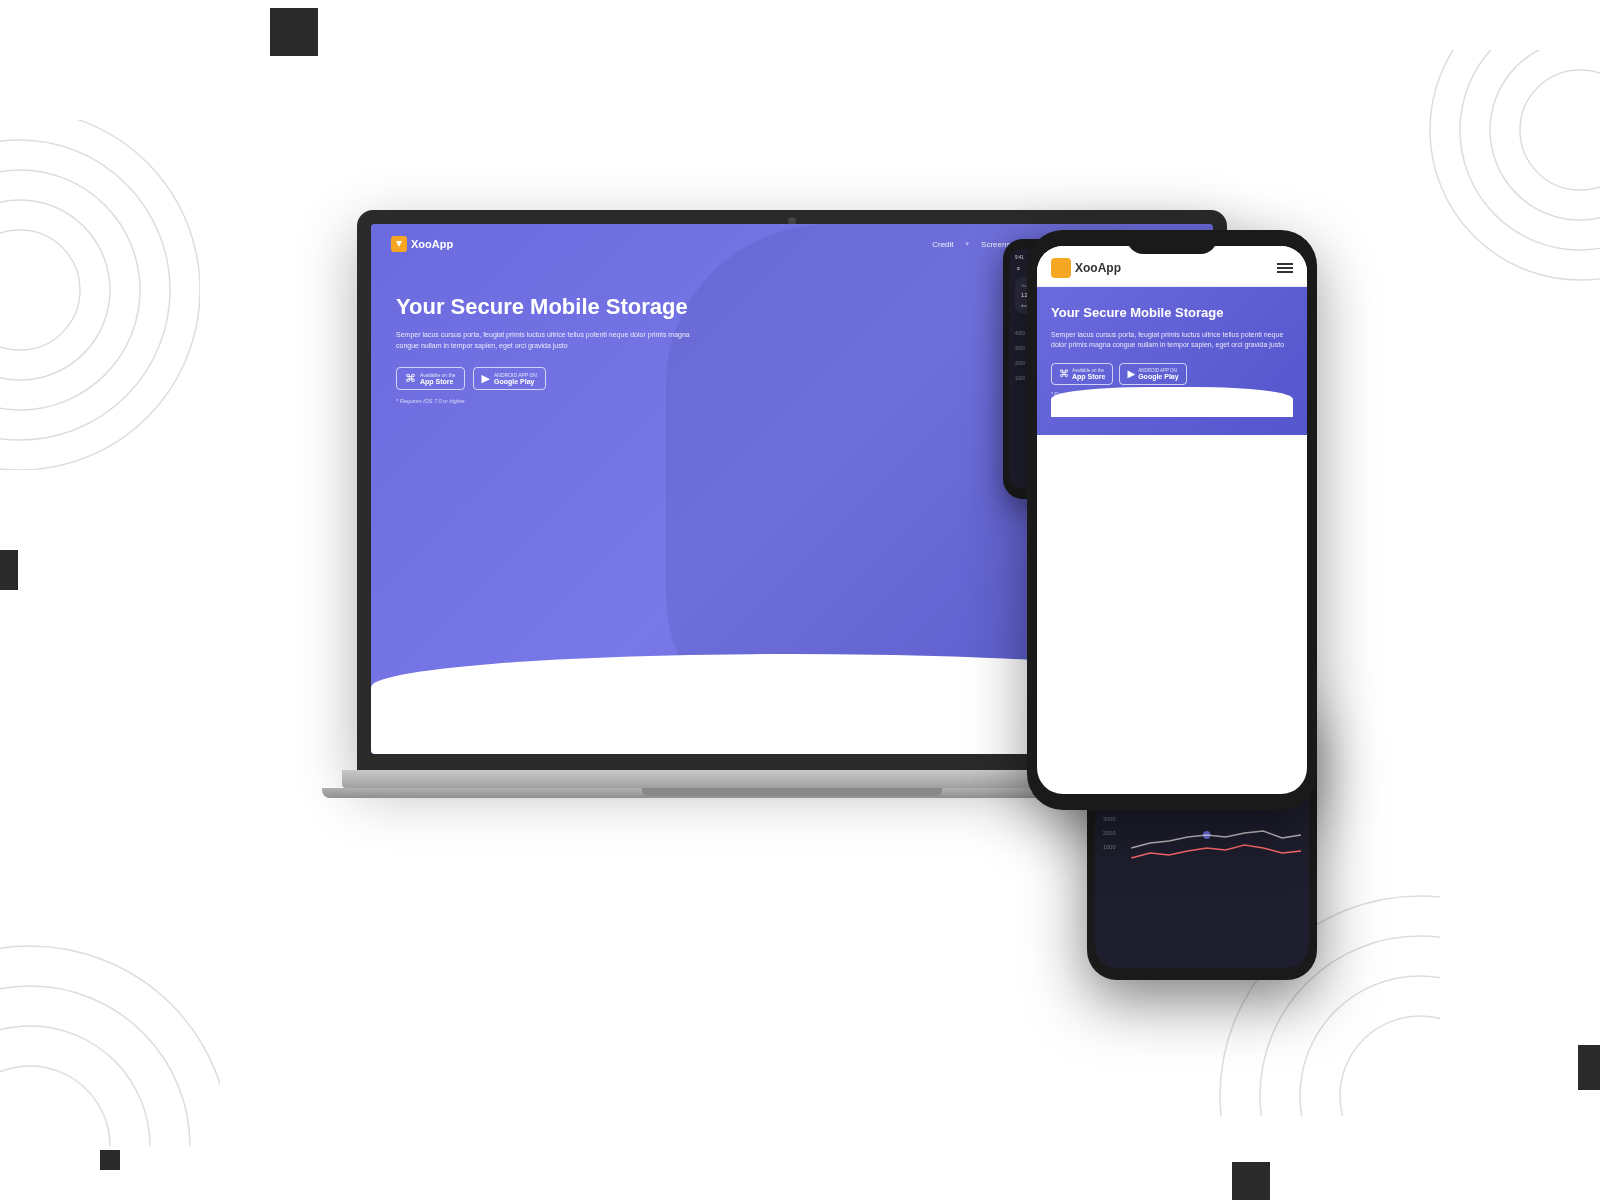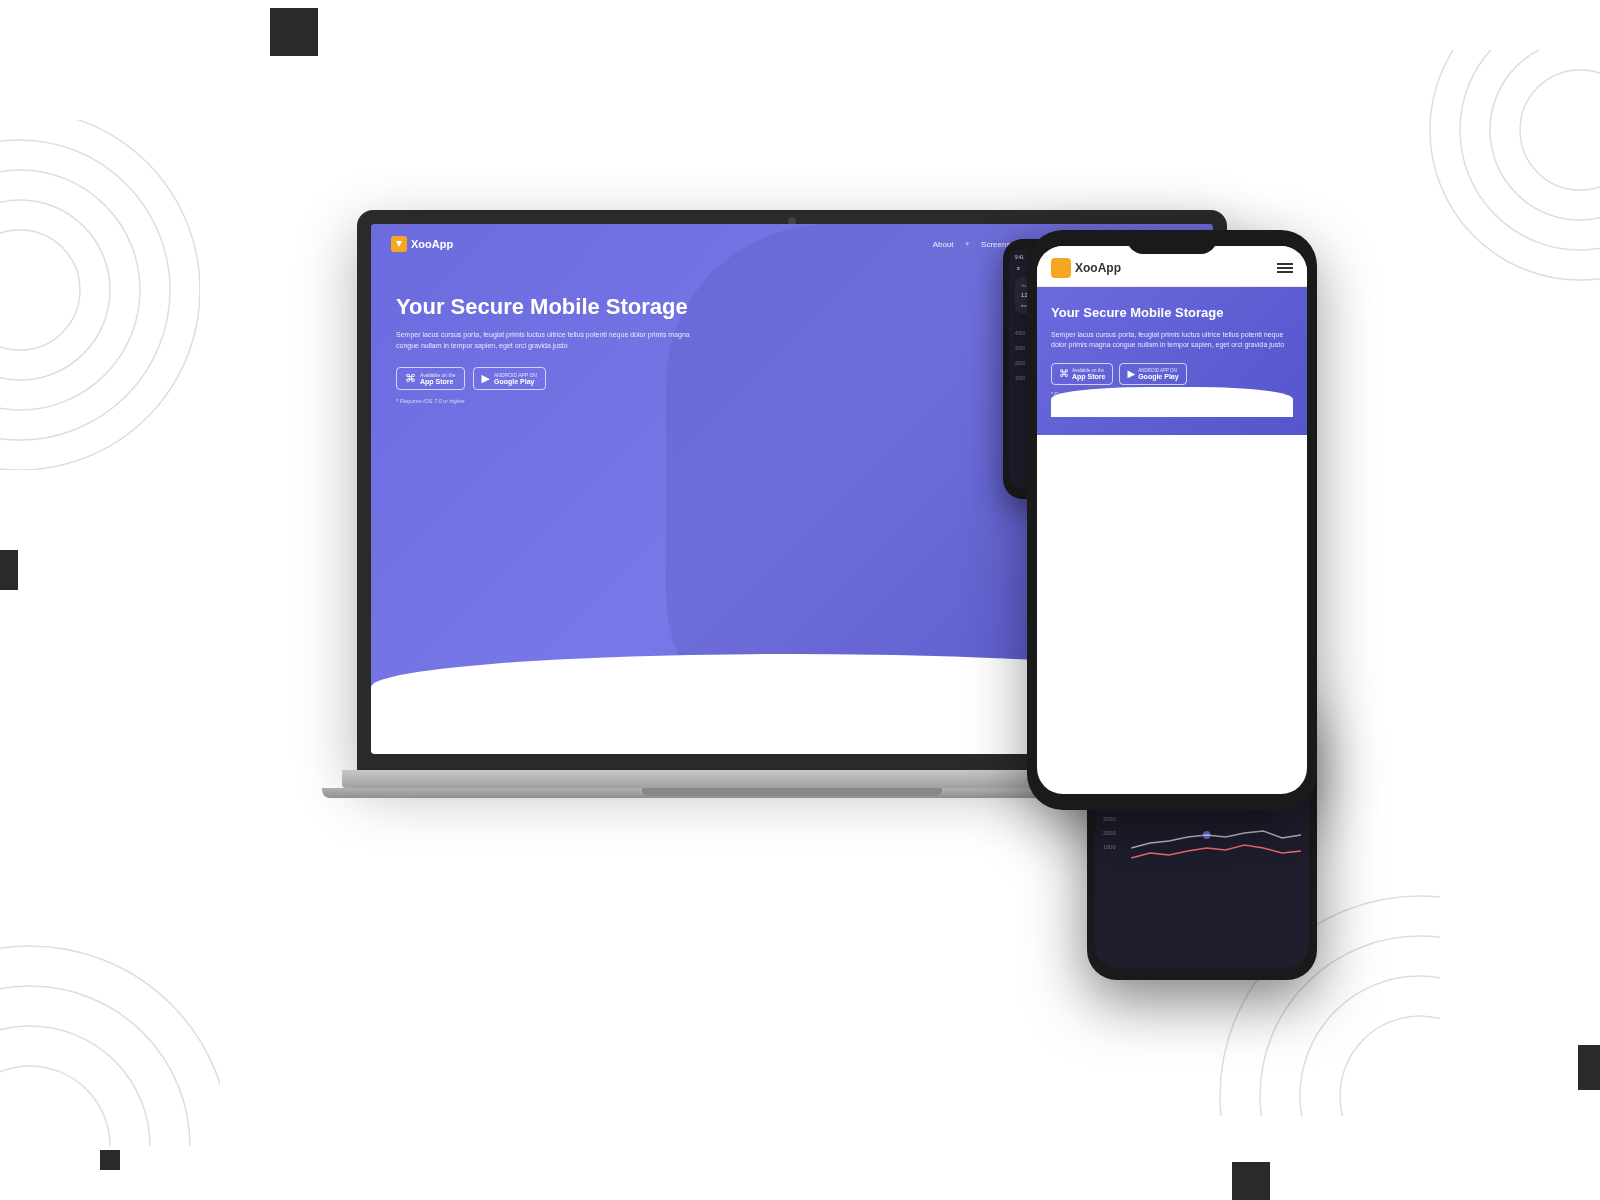--- a/index.html
+++ b/index.html
@@ -752,21 +752,21 @@
                 <div class="nav-logo-icon">
                   <svg width="10" height="10" viewBox="0 0 10 10">
                       <path d="M2 2 L5 8 L8 2 Z" fill="white"></path>
                     </svg>
                 </div>
                 <span class="nav-logo-text">
                   XooApp
                 </span>
               </div>
               <div class="nav-links">
-                <a class="nav-link">About</a>
+                <a class="nav-link">Credit</a>
                 <span style="color:rgba(255,255,255,0.5);font-size:7px;">▾</span>
                 <a class="nav-link">Screens</a>
                 <a class="nav-link">Our Team</a>
                 <a class="nav-link">Features</a>
                 <a class="nav-link">Blog</a>
                 <div class="nav-social">
                   <div class="social-icon">f</div>
                   <div class="social-icon">t</div>
                   <div class="social-icon">i</div>
                 </div>

